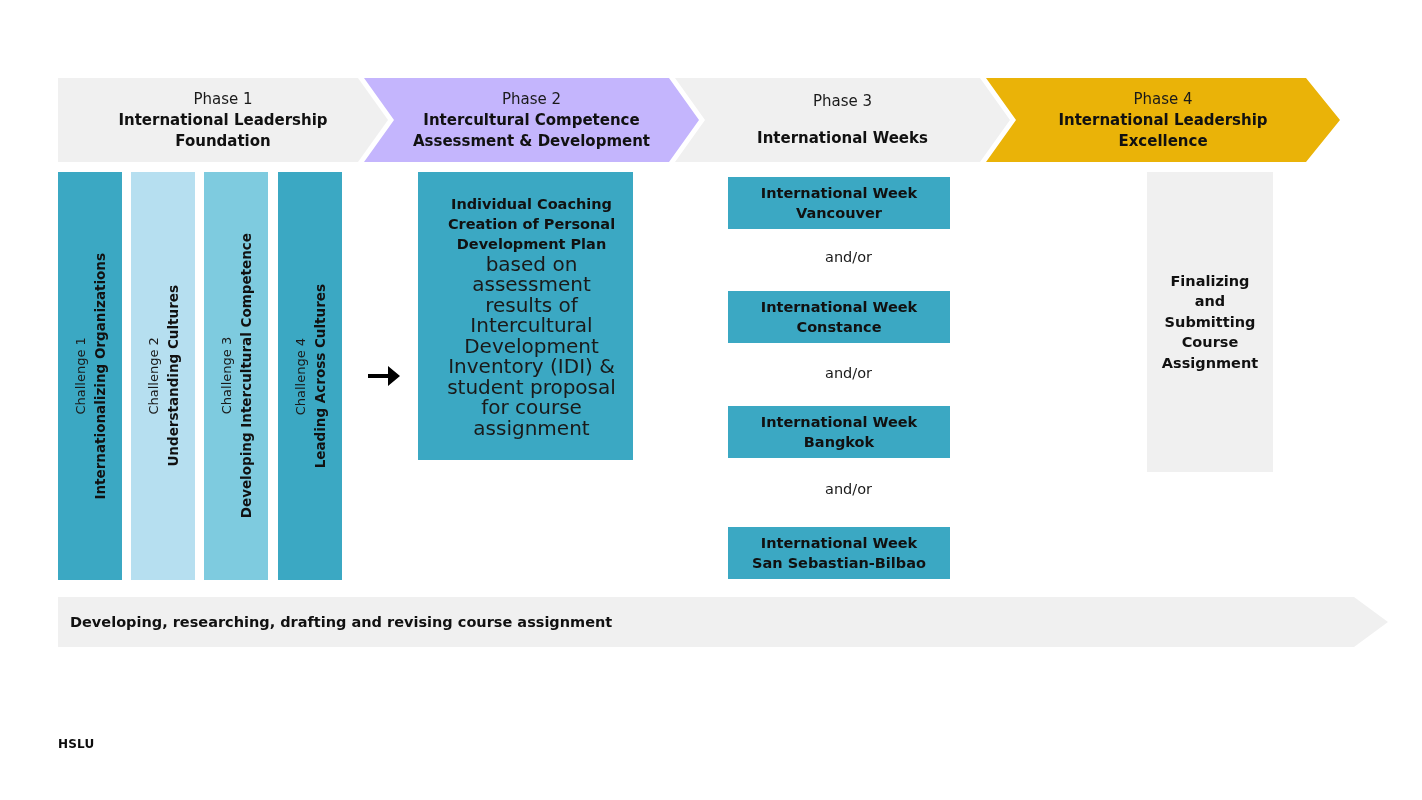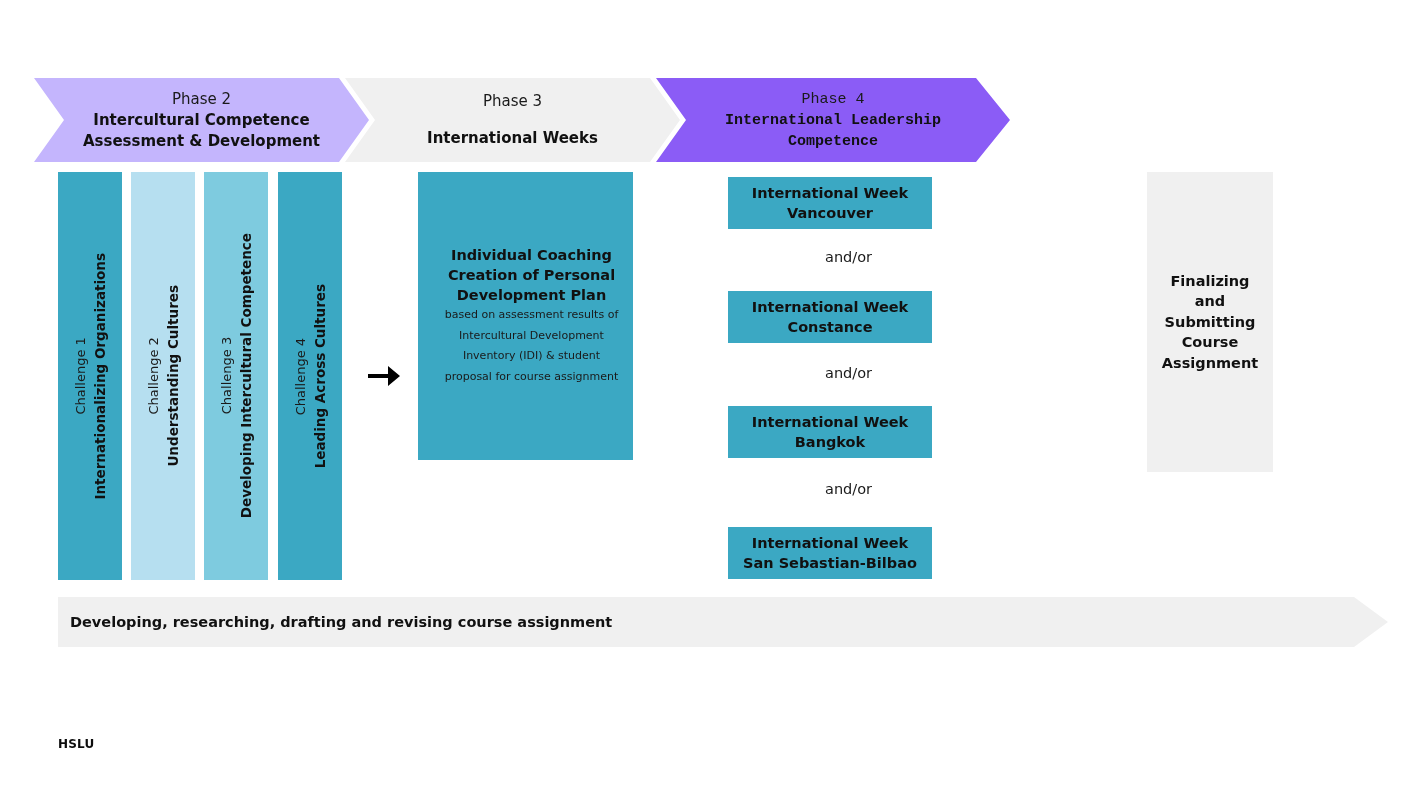--- a/index.html
+++ b/index.html
@@ -139,38 +139,38 @@
     width: 176px;
     text-align: center;
   }
   .p2-strong {
     font-size: 14.5px;
     font-weight: 700;
     line-height: 20px;
     color: #111111;
   }
   .p2-normal {
-    font-size: 11px;
+    font-size: 20px;
     font-weight: 400;
     line-height: 20.5px;
     color: #1a1a1a;
   }
 
   
   .weeks {
     position: absolute;
     left: 728px;
     top: 0;
     width: 241px;
     height: 408px;
   }
   .week-box {
     position: absolute;
     left: 0;
-    width: 204px;
+    width: 222px;
     height: 52px;
     background: #3ba8c3;
     display: flex;
     flex-direction: column;
     align-items: center;
     justify-content: center;
   }
   .week-line {
     font-size: 14.5px;
     font-weight: 700;
@@ -244,31 +244,35 @@
     font-size: 12px;
     font-weight: 700;
     letter-spacing: 0.2px;
     color: #0d0d0d;
   }
 </style>
 </head>
 <body>
 
 <div class="phase-band">
+  <div class="phase-chevron p1 first" style="background: rgb(240, 240, 240);">
+    <div class="phase-num">Phase 1</div>
+    <div class="phase-title">International Leadership Foundation</div>
+  </div>
   <div class="phase-chevron p2 notched" style="background: #c4b5fd;">
     <div class="phase-num">Phase 2</div>
     <div class="phase-title">Intercultural Competence Assessment &amp; Development</div>
   </div>
   <div class="phase-chevron p3 notched" style="background: rgb(240, 240, 240); gap: 16px;">
     <div class="phase-num">Phase 3</div>
     <div class="phase-title">International Weeks</div>
   </div>
-  <div class="phase-chevron p4 last" style="background: #8b5cf6; font-family: Liberation Mono, monospace;">
+  <div class="phase-chevron p4 last" style="background: #eab308;">
     <div class="phase-num">Phase 4</div>
-    <div class="phase-title">International Leadership Competence</div>
+    <div class="phase-title">International Leadership Excellence</div>
   </div>
 </div>
 
 <div class="content">
 
   <div class="challenge-bar cb1" style="background: rgb(59, 168, 195);">
     <div class="vtext">
       <span class="c-num">Challenge 1</span><br>
       <span class="c-name">Internationalizing Organizations</span>
     </div>

